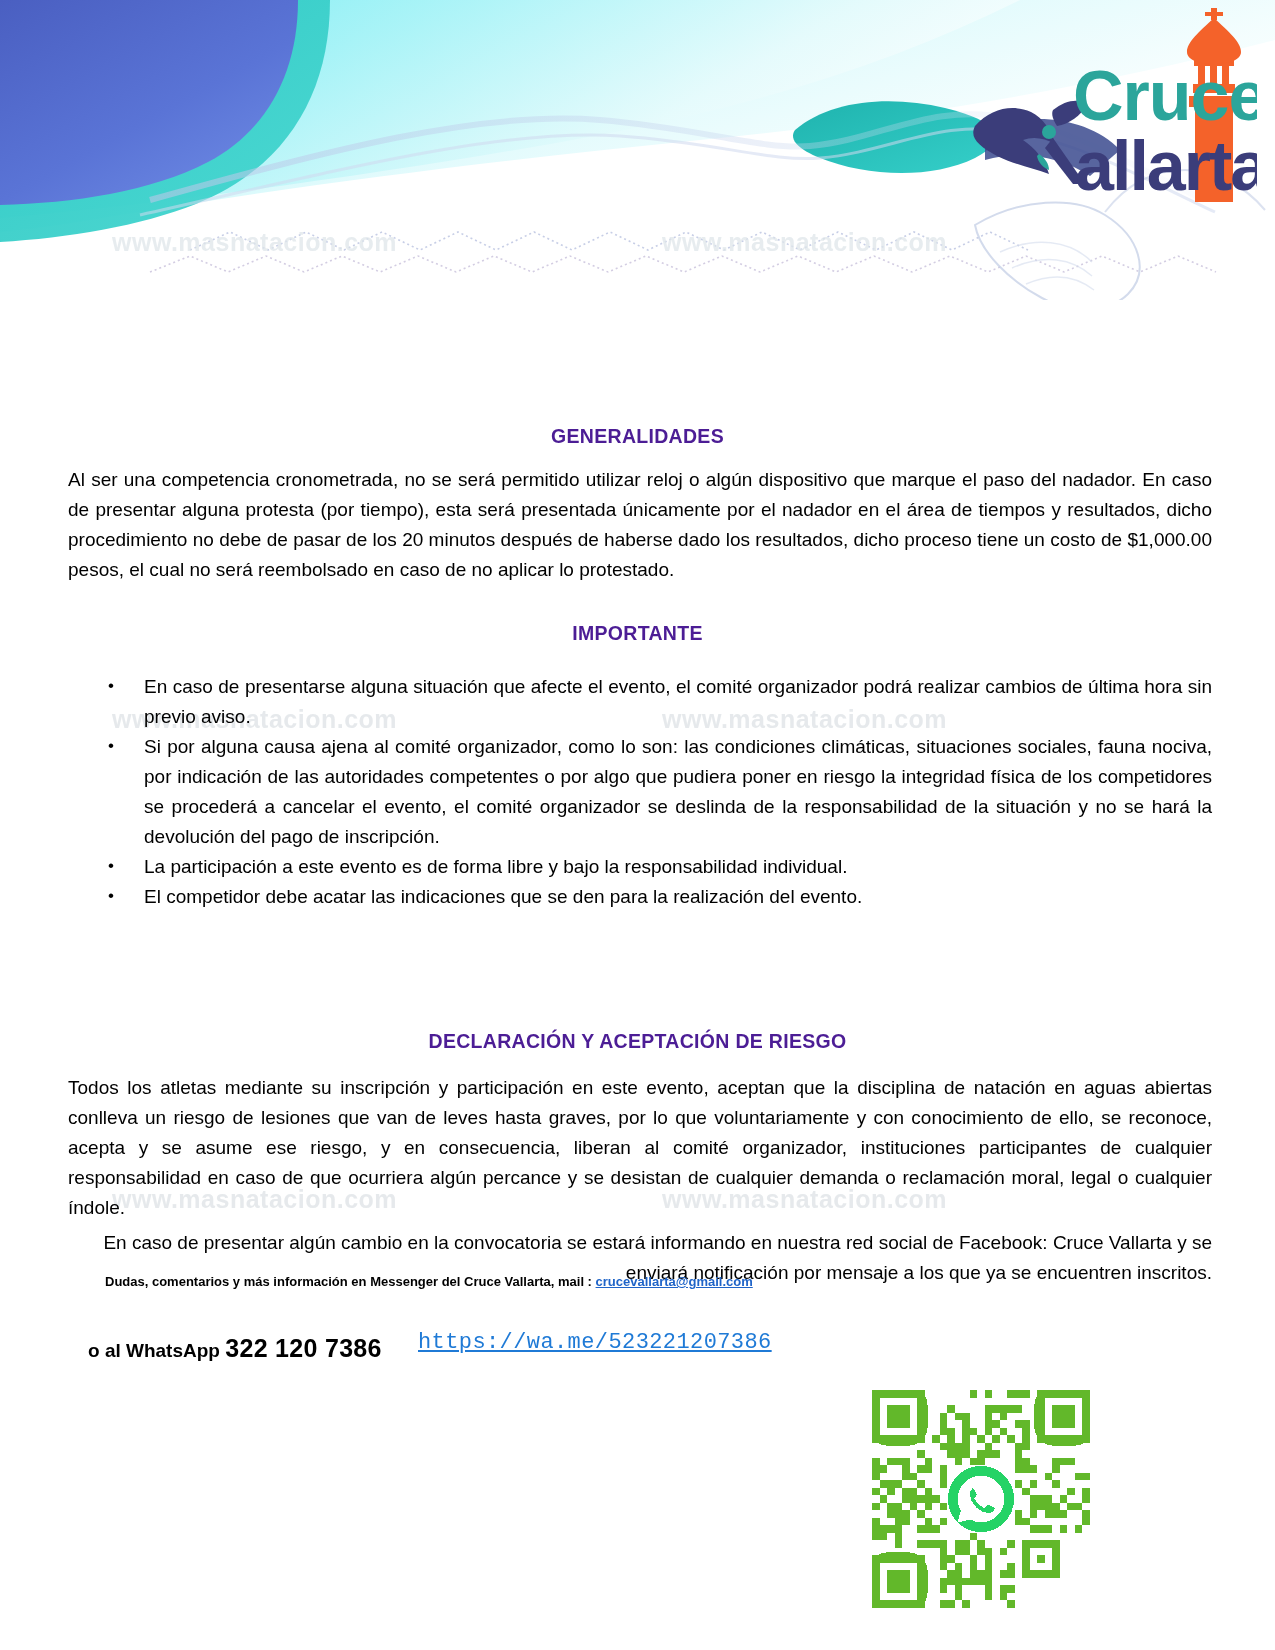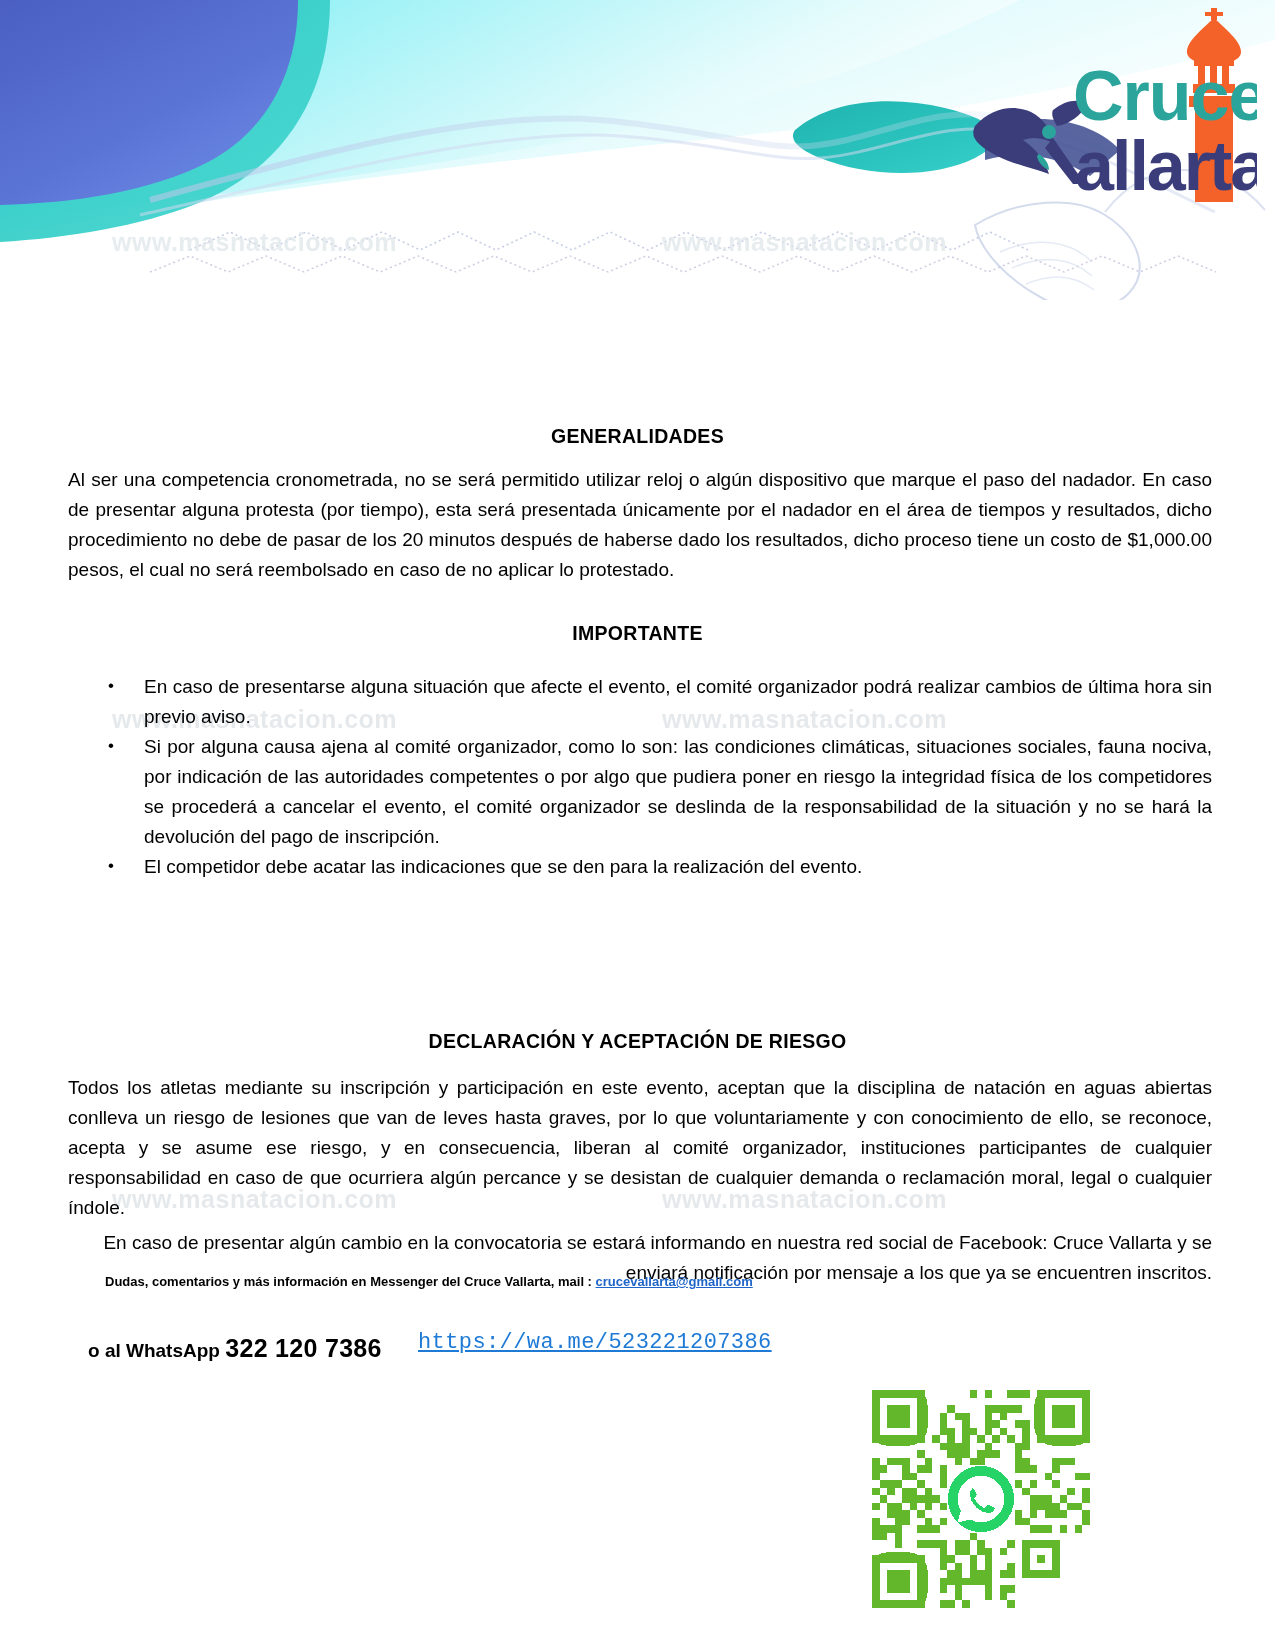--- a/index.html
+++ b/index.html
@@ -48,21 +48,21 @@
     height: 195px;
   }
 
   
   .content {
     position: absolute;
     left: 0; top: 0;
     width: 1275px;
   }
   .section-title {
-    color: #000000;
+    color: #4c1d95;
     font-weight: 700;
     font-size: 19.5px;
     text-align: center;
     letter-spacing: .3px;
     font-family: "Liberation Sans", sans-serif;
     position: absolute;
     width: 100%;
   }
   p.para {
     position: absolute;
@@ -245,20 +245,21 @@
 
   <div class="section-title" style="top:425px;">GENERALIDADES</div>
 
   <p class="para" style="left:68px; top:465px; width:1144px;">Al ser una competencia cronometrada, no se será permitido utilizar reloj o algún dispositivo que marque el paso del nadador. En caso de presentar alguna protesta (por tiempo), esta será presentada únicamente por el nadador en el área de tiempos y resultados, dicho procedimiento no debe de pasar de los 20 minutos después de haberse dado los resultados, dicho proceso tiene un costo de $1,000.00 pesos, el cual no será reembolsado en caso de no aplicar lo protestado.</p>
 
   <div class="section-title" style="top:622px;">IMPORTANTE</div>
 
   <ul class="bullets" style="left:100px; top:672px; width:1112px;">
     <li>En caso de presentarse alguna situación que afecte el evento, el comité organizador podrá realizar cambios de última hora sin previo aviso.</li>
     <li>Si por alguna causa ajena al comité organizador, como lo son: las condiciones climáticas, situaciones sociales, fauna nociva, por indicación de las autoridades competentes o por algo que pudiera poner en riesgo la integridad física de los competidores se procederá a cancelar el evento, el comité organizador se deslinda de la responsabilidad de la situación y no se hará la devolución del pago de inscripción.</li>
+    <li class="nojust">La participación a este evento es de forma libre y bajo la responsabilidad individual.</li>
     <li class="nojust">El competidor debe acatar las indicaciones que se den para la realización del evento.</li>
   </ul>
 
   <div class="section-title" style="top:1030px;">DECLARACIÓN Y ACEPTACIÓN DE RIESGO</div>
 
   <p class="para" style="left:68px; top:1073px; width:1144px;">Todos los atletas mediante su inscripción y participación en este evento, aceptan que la disciplina de natación en aguas abiertas conlleva un riesgo de lesiones que van de leves hasta graves, por lo que voluntariamente y con conocimiento de ello, se reconoce, acepta y se asume ese riesgo, y en consecuencia, liberan al comité organizador, instituciones participantes  de cualquier responsabilidad en caso de que ocurriera algún percance y se desistan de cualquier demanda o reclamación moral, legal o cualquier índole.</p>
 
   <p class="para" style="left:68px; top:1228px; width:1144px; text-align:right;">En caso de presentar algún cambio en la convocatoria se estará informando en nuestra red social de Facebook: Cruce Vallarta y se enviará notificación por mensaje a los que ya se encuentren inscritos.</p>
 
   <div class="contact-line" style="left:105px; top:1274px;">

